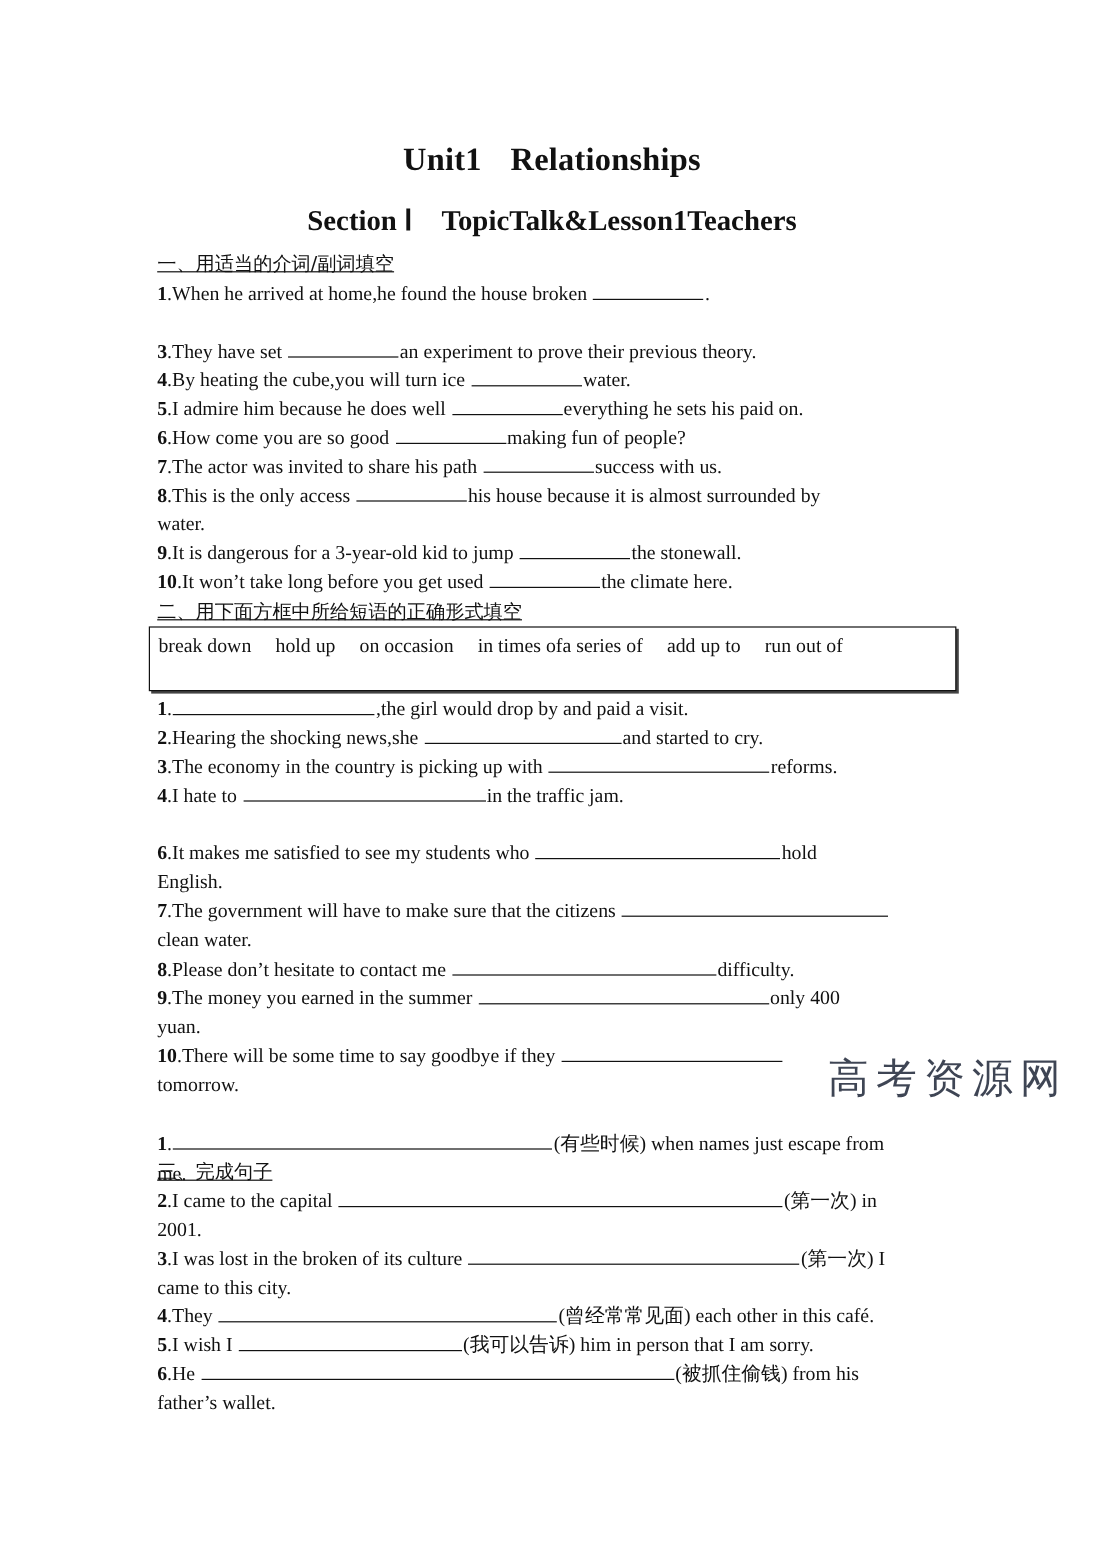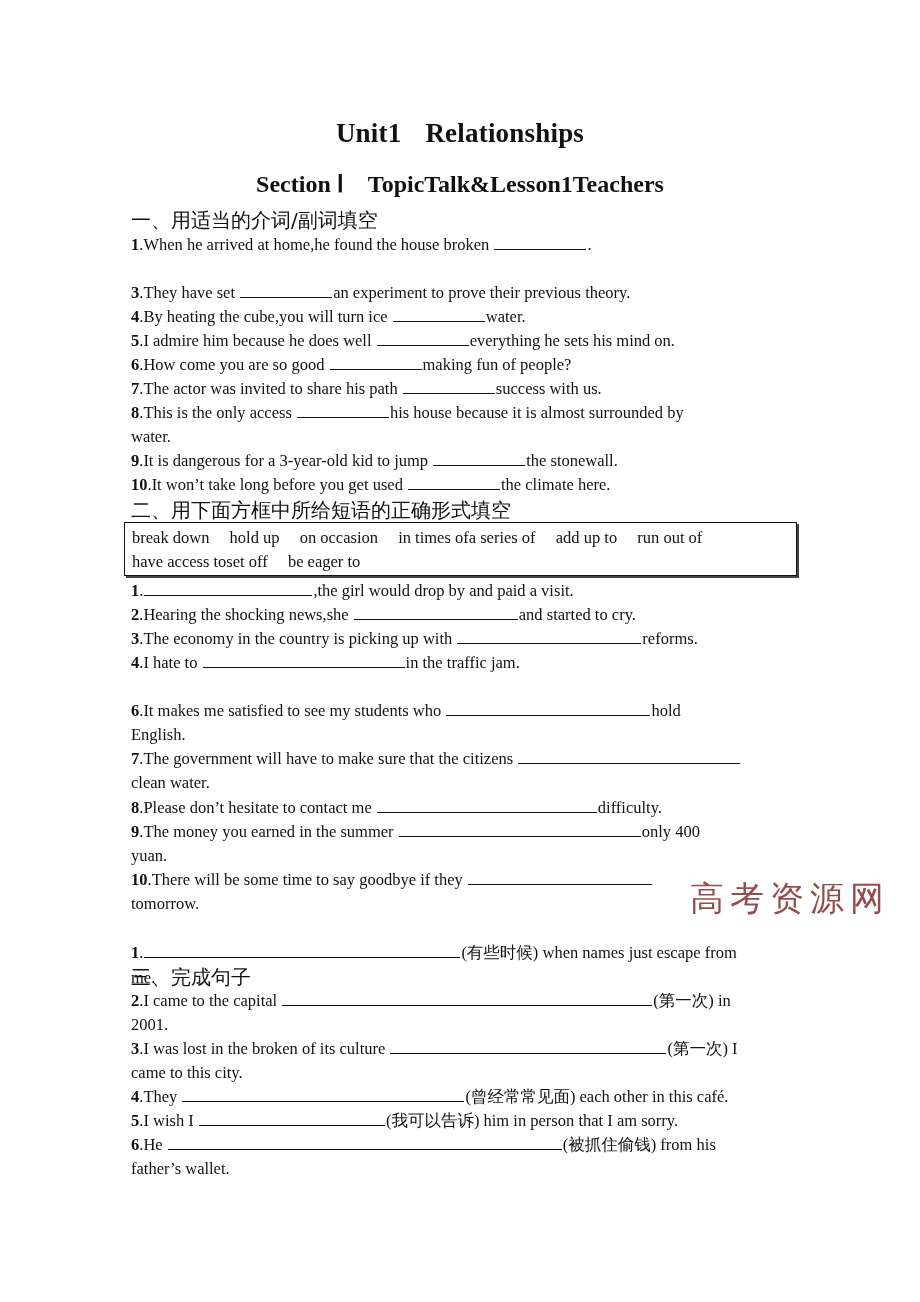--- a/index.html
+++ b/index.html
@@ -5,65 +5,61 @@
   html, body { margin: 0; padding: 0; background: #ffffff; }
   body { width: 920px; height: 1302px; position: relative; overflow: hidden;
          font-family: "Liberation Serif", "DejaVu Serif", serif; color: #111; }
   .page { position: absolute; left: 0; top: 0; width: 920px; height: 1055px; }
   .title { position: absolute; left: 0; width: 920px; text-align: center; font-weight: bold;
            font-family: "Liberation Serif", serif; }
   .t1 { top: 118px; font-size: 27px; letter-spacing: 0.2px; }
   .t2 { top: 170px; font-size: 24px; }
   .t1 .gap, .t2 .gap { display: inline-block; width: 24px; }
   .line { position: absolute; left: 131px; font-size: 16.5px; line-height: 24px; white-space: nowrap; }
-  .heading { font-family: "DejaVu Sans", "Liberation Sans", sans-serif; font-size: 20px; }
+  .heading { font-family: "DejaVu Sans", "Liberation Sans", sans-serif; font-size: 16px; text-decoration: underline; }
   .num { font-weight: bold; }
   .blank { display: inline-block; border-bottom: 1px solid #111; height: 15px; vertical-align: baseline; margin: 0 1px; }
   .box { position: absolute; left: 124px; top: 522px; width: 671px; height: 52px; border: 1.5px solid #111;
          box-shadow: 2px 2px 0 #444; }
   .box .row { position: absolute; left: 7px; font-size: 16.5px; line-height: 24px; white-space: nowrap; }
   .box .row span { margin-right: 16px; }
   .watermark { position: absolute; left: 690px; top: 876px; font-size: 34px; letter-spacing: 6px;
-               color: #7f1d1d; font-family: "DejaVu Sans", sans-serif; opacity: 0.8; }
+               color: #0f172a; font-family: "DejaVu Sans", sans-serif; opacity: 0.8; }
 </style>
 </head>
 <body>
 
 <div class="page">
 
   <div class="title t1"><span>Unit1</span><span class="gap"></span><span>Relationships</span></div>
   <div class="title t2"><span>Section Ⅰ</span><span class="gap"></span><span>TopicTalk&amp;Lesson1Teachers</span></div>
 
   <div class="line heading" style="top:208px">一、用适当的介词/副词填空</div>
 
   <div class="line" style="top:233px"><span class="num">1</span><span>.When he arrived at home,he found the house broken </span><span class="blank" style="width:92px"></span><span>.</span></div>
   <div class="line" style="top:281px"><span class="num">3</span><span>.They have set </span><span class="blank" style="width:92px"></span><span>an experiment to prove their previous theory.</span></div>
   <div class="line" style="top:305px"><span class="num">4</span><span>.By heating the cube,you will turn ice </span><span class="blank" style="width:92px"></span><span>water.</span></div>
-  <div class="line" style="top:329px"><span class="num">5</span><span>.I admire him because he does well </span><span class="blank" style="width:92px"></span><span>everything he sets his mind on.</span></div>
+  <div class="line" style="top:329px"><span class="num">5</span><span>.I admire him because he does well </span><span class="blank" style="width:92px"></span><span>everything he sets his paid on.</span></div>
   <div class="line" style="top:353px"><span class="num">6</span><span>.How come you are so good </span><span class="blank" style="width:92px"></span><span>making fun of people?</span></div>
   <div class="line" style="top:377px"><span class="num">7</span><span>.The actor was invited to share his path </span><span class="blank" style="width:92px"></span><span>success with us.</span></div>
   <div class="line" style="top:401px"><span class="num">8</span><span>.This is the only access </span><span class="blank" style="width:92px"></span><span>his house because it is almost surrounded by</span></div>
   <div class="line" style="top:425px">water.</div>
   <div class="line" style="top:449px"><span class="num">9</span><span>.It is dangerous for a 3-year-old kid to jump </span><span class="blank" style="width:92px"></span><span>the stonewall.</span></div>
   <div class="line" style="top:473px"><span class="num">10</span><span>.It won’t take long before you get used </span><span class="blank" style="width:92px"></span><span>the climate here.</span></div>
 
   <div class="line heading" style="top:498px">二、用下面方框中所给短语的正确形式填空</div>
 
   <div class="box">
     <div class="row" style="top:3px">
       <span>break down</span>
       <span>hold up</span>
       <span>on occasion</span>
       <span>in times ofa series of</span>
       <span>add up to</span>
       <span>run out of</span>
-    </div>
-    <div class="row" style="top:27px">
-      <span>have access toset off</span>
-      <span>be eager to</span>
     </div>
   </div>
 
   <div class="line" style="top:579px"><span class="num">1</span><span>.</span><span class="blank" style="width:168px"></span><span>,the girl would drop by and paid a visit.</span></div>
   <div class="line" style="top:603px"><span class="num">2</span><span>.Hearing the shocking news,she </span><span class="blank" style="width:164px"></span><span>and started to cry.</span></div>
   <div class="line" style="top:627px"><span class="num">3</span><span>.The economy in the country is picking up with </span><span class="blank" style="width:184px"></span><span>reforms.</span></div>
   <div class="line" style="top:651px"><span class="num">4</span><span>.I hate to </span><span class="blank" style="width:202px"></span><span>in the traffic jam.</span></div>
   <div class="line" style="top:699px"><span class="num">6</span><span>.It makes me satisfied to see my students who </span><span class="blank" style="width:204px"></span><span>hold</span></div>
   <div class="line" style="top:723px">English.</div>
   <div class="line" style="top:747px"><span class="num">7</span><span>.The government will have to make sure that the citizens </span><span class="blank" style="width:222px"></span><span></span></div>

